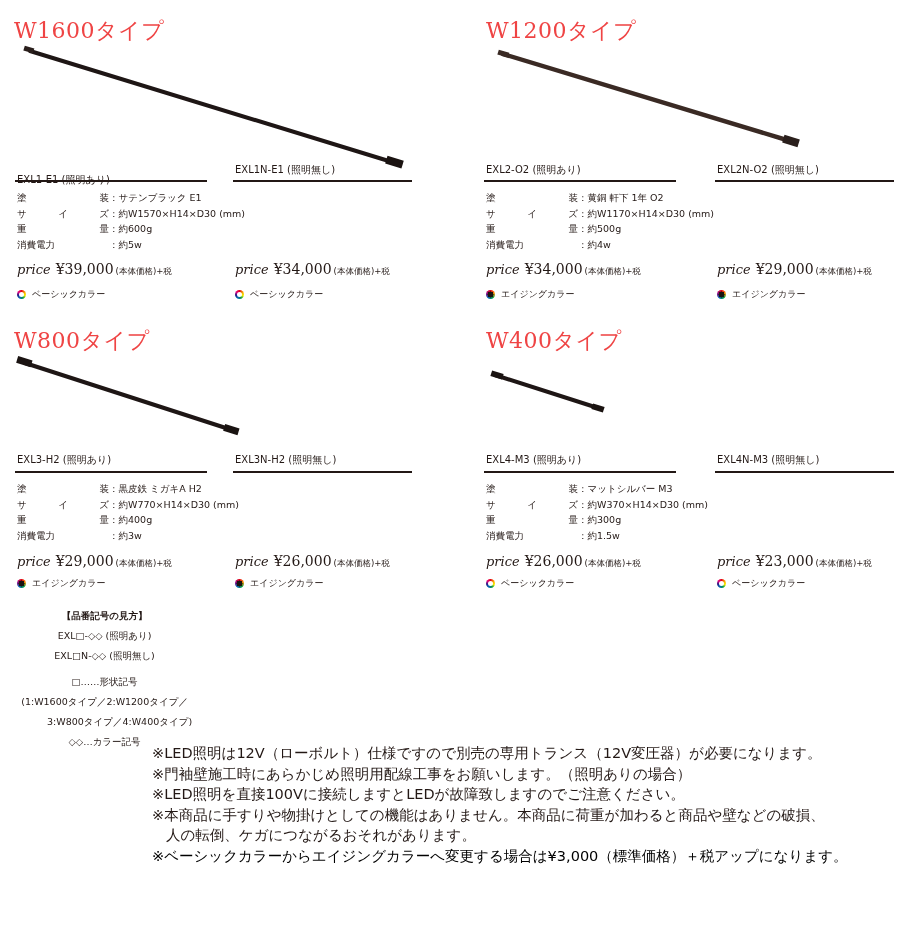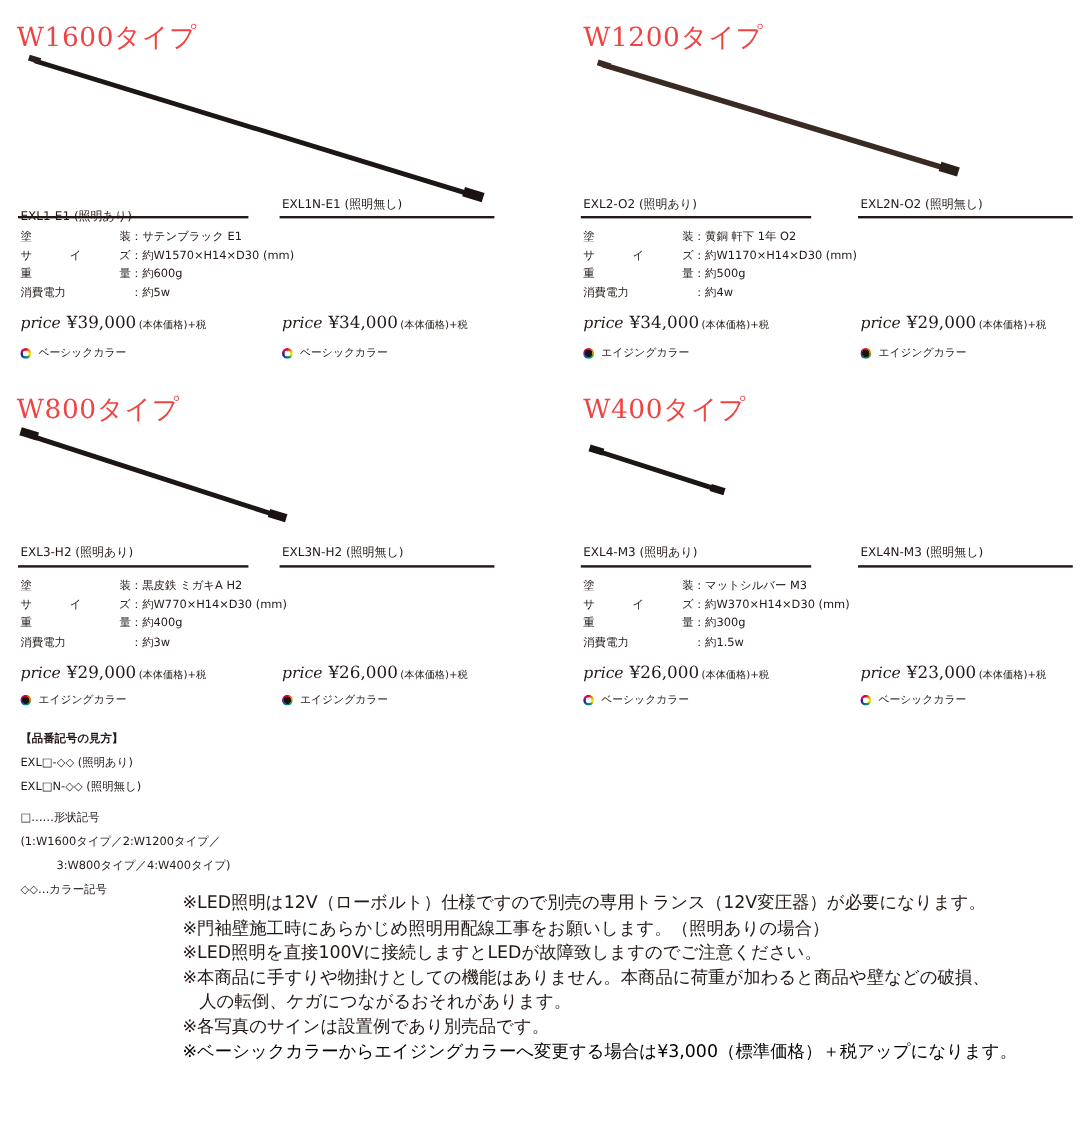--- a/index.html
+++ b/index.html
@@ -283,31 +283,30 @@
 </div>
 <div class="abs swatch-line" style="left:486px; top:577px;">
   <span class="swatch basic"></span>
     <span>ベーシックカラー</span>
 </div>
 <div class="abs swatch-line" style="left:717px; top:577px;">
   <span class="swatch basic"></span>
     <span>ベーシックカラー</span>
 </div>
 
-<div class="abs legend" style="left:17px; top:606px;">
+<div class="abs legend" style="left:17px; top:606px;text-align:center;">
   <div style="font-weight:bold;">【品番記号の見方】</div>
   <div>EXL□-◇◇ (照明あり)</div>
   <div style="margin-bottom:6px;">EXL□N-◇◇ (照明無し)</div>
   <div>□……形状記号</div>
   <div>(1:W1600タイプ／2:W1200タイプ／</div>
   <div style="white-space:pre;margin-left:27px;"> 3:W800タイプ／4:W400タイプ)</div>
   <div>◇◇…カラー記号</div>
 </div>
 
 <div class="abs notes" style="left:152px; top:743px;">
   <div>※LED照明は12V（ローボルト）仕様ですので別売の専用トランス（12V変圧器）が必要になります。</div>
   <div>※門袖壁施工時にあらかじめ照明用配線工事をお願いします。（照明ありの場合）</div>
   <div>※LED照明を直接100Vに接続しますとLEDが故障致しますのでご注意ください。</div>
   <div>※本商品に手すりや物掛けとしての機能はありません。本商品に荷重が加わると商品や壁などの破損、</div>
   <div class="indent">人の転倒、ケガにつながるおそれがあります。</div>
-  <div>※各写真のサインは設置例であり別売品です。</div>
   <div class="red">※ベーシックカラーからエイジングカラーへ変更する場合は¥3,000（標準価格）＋税アップになります。</div>
 </div>
 
 </body></html>

